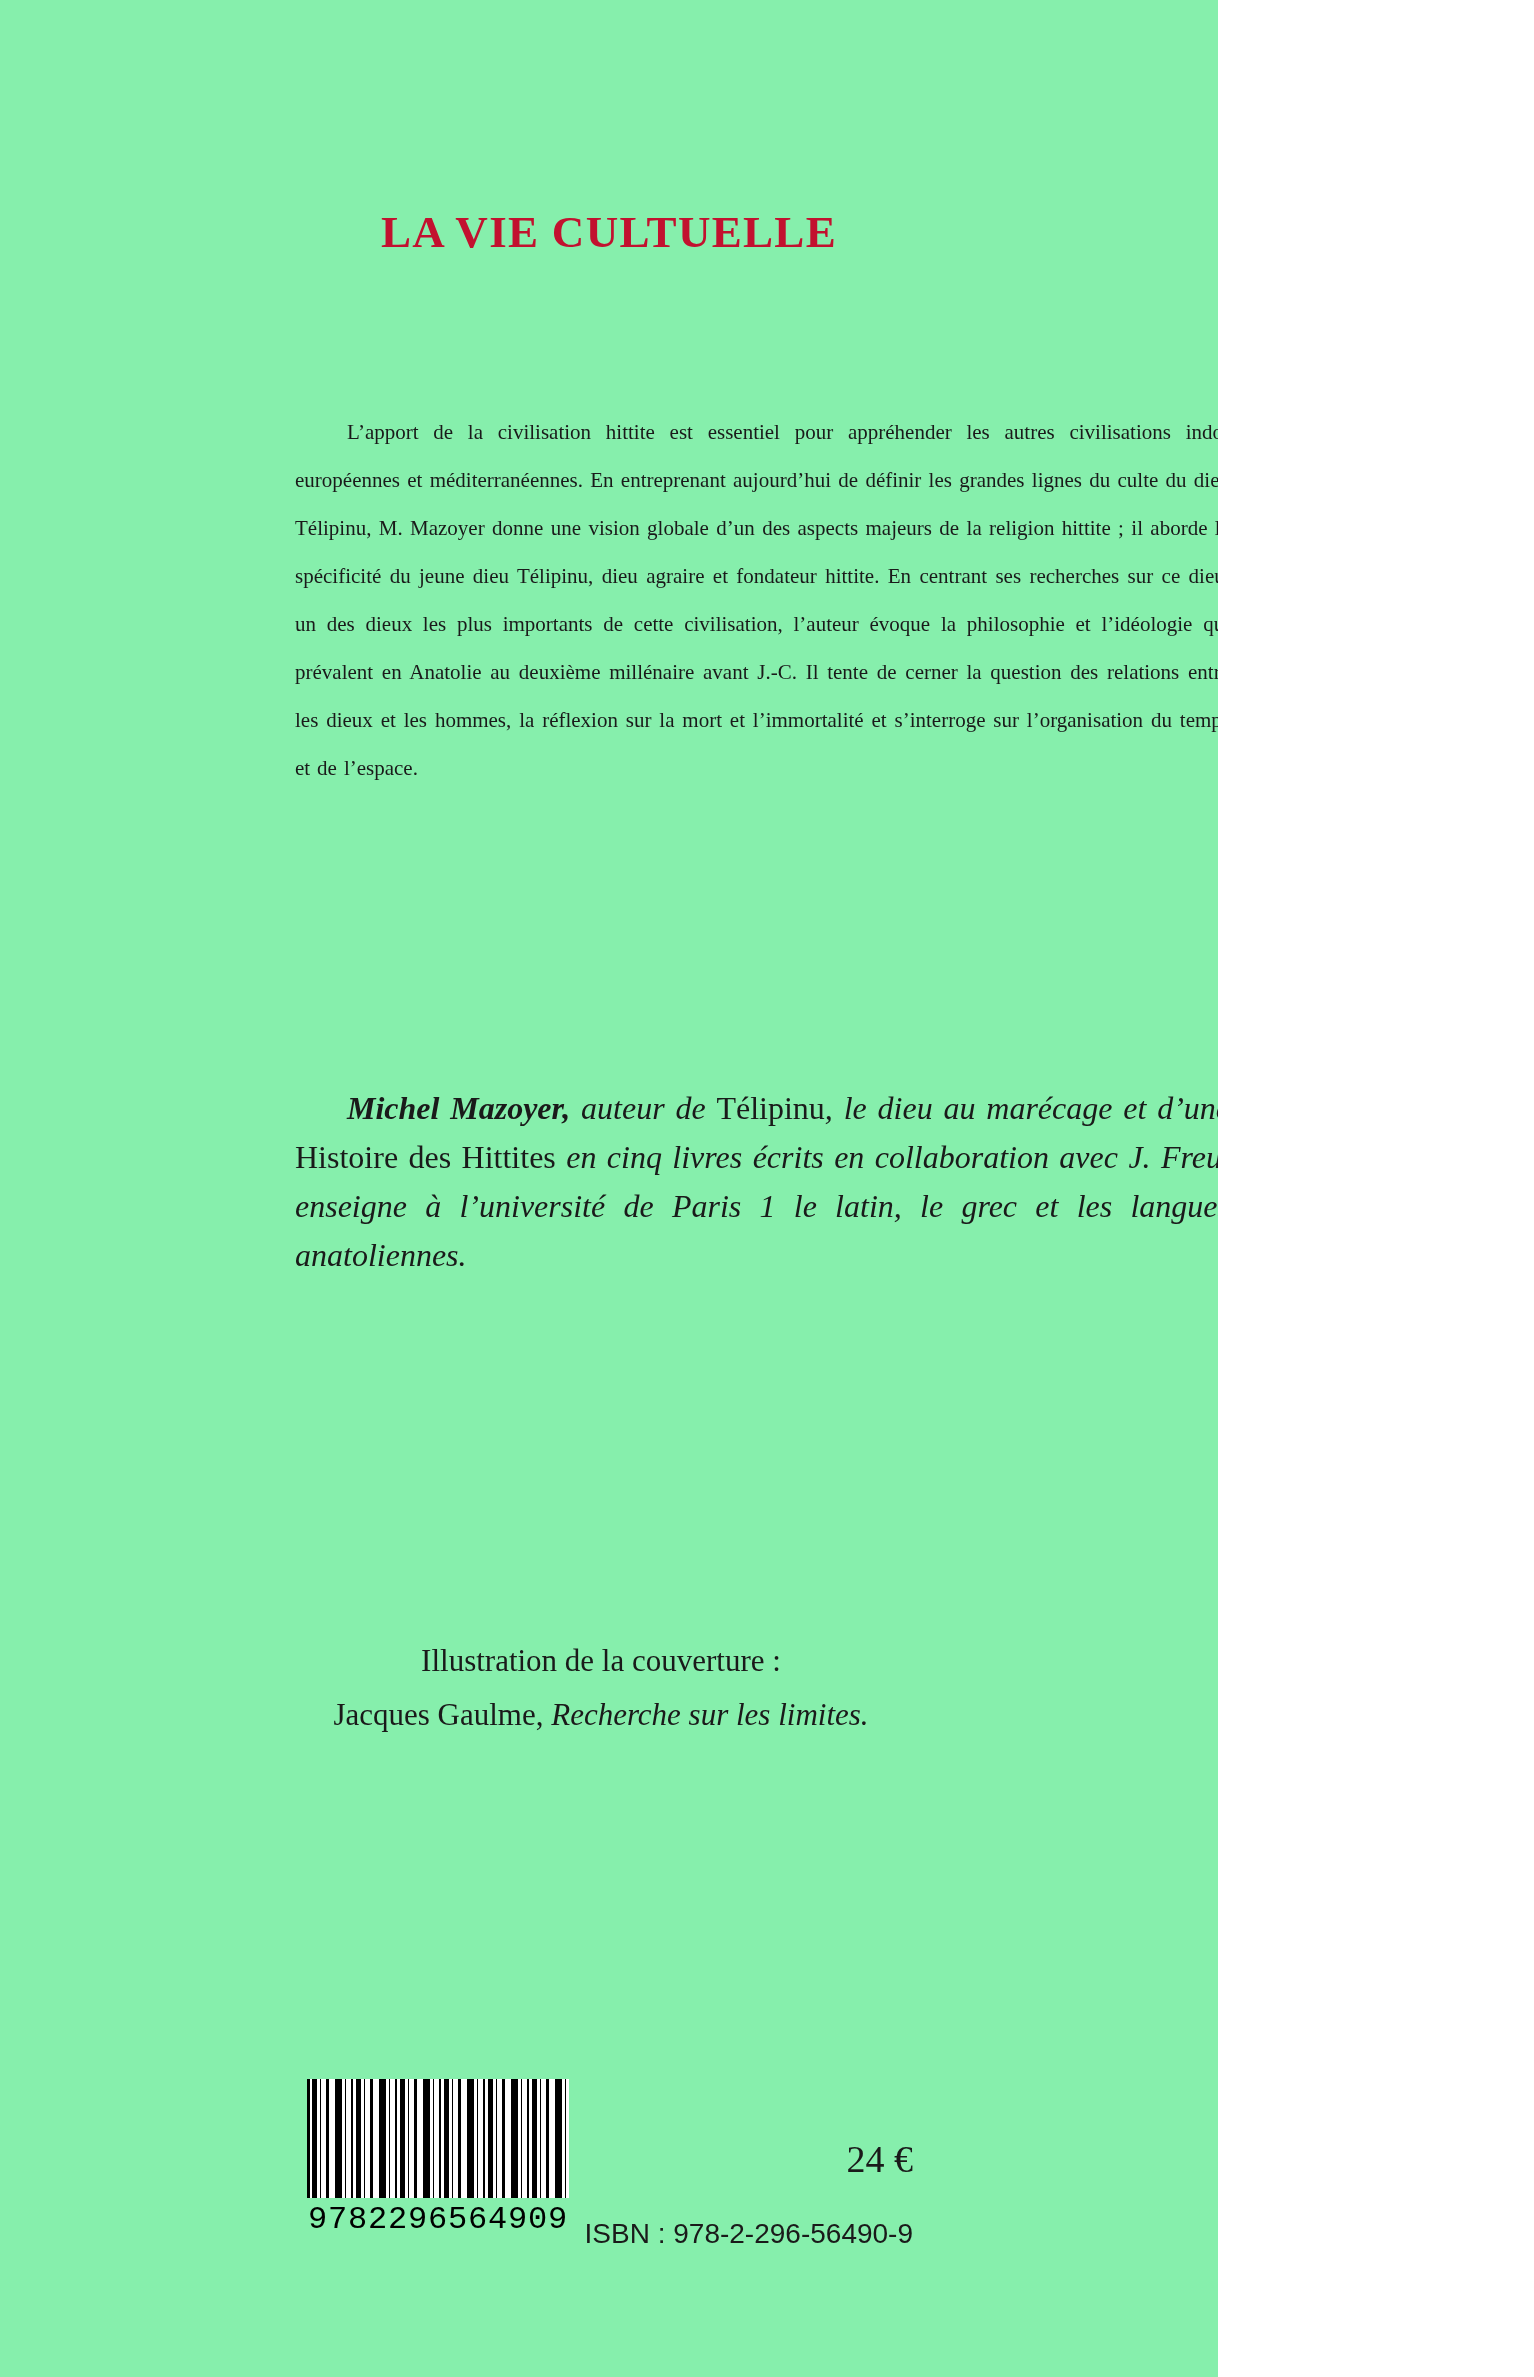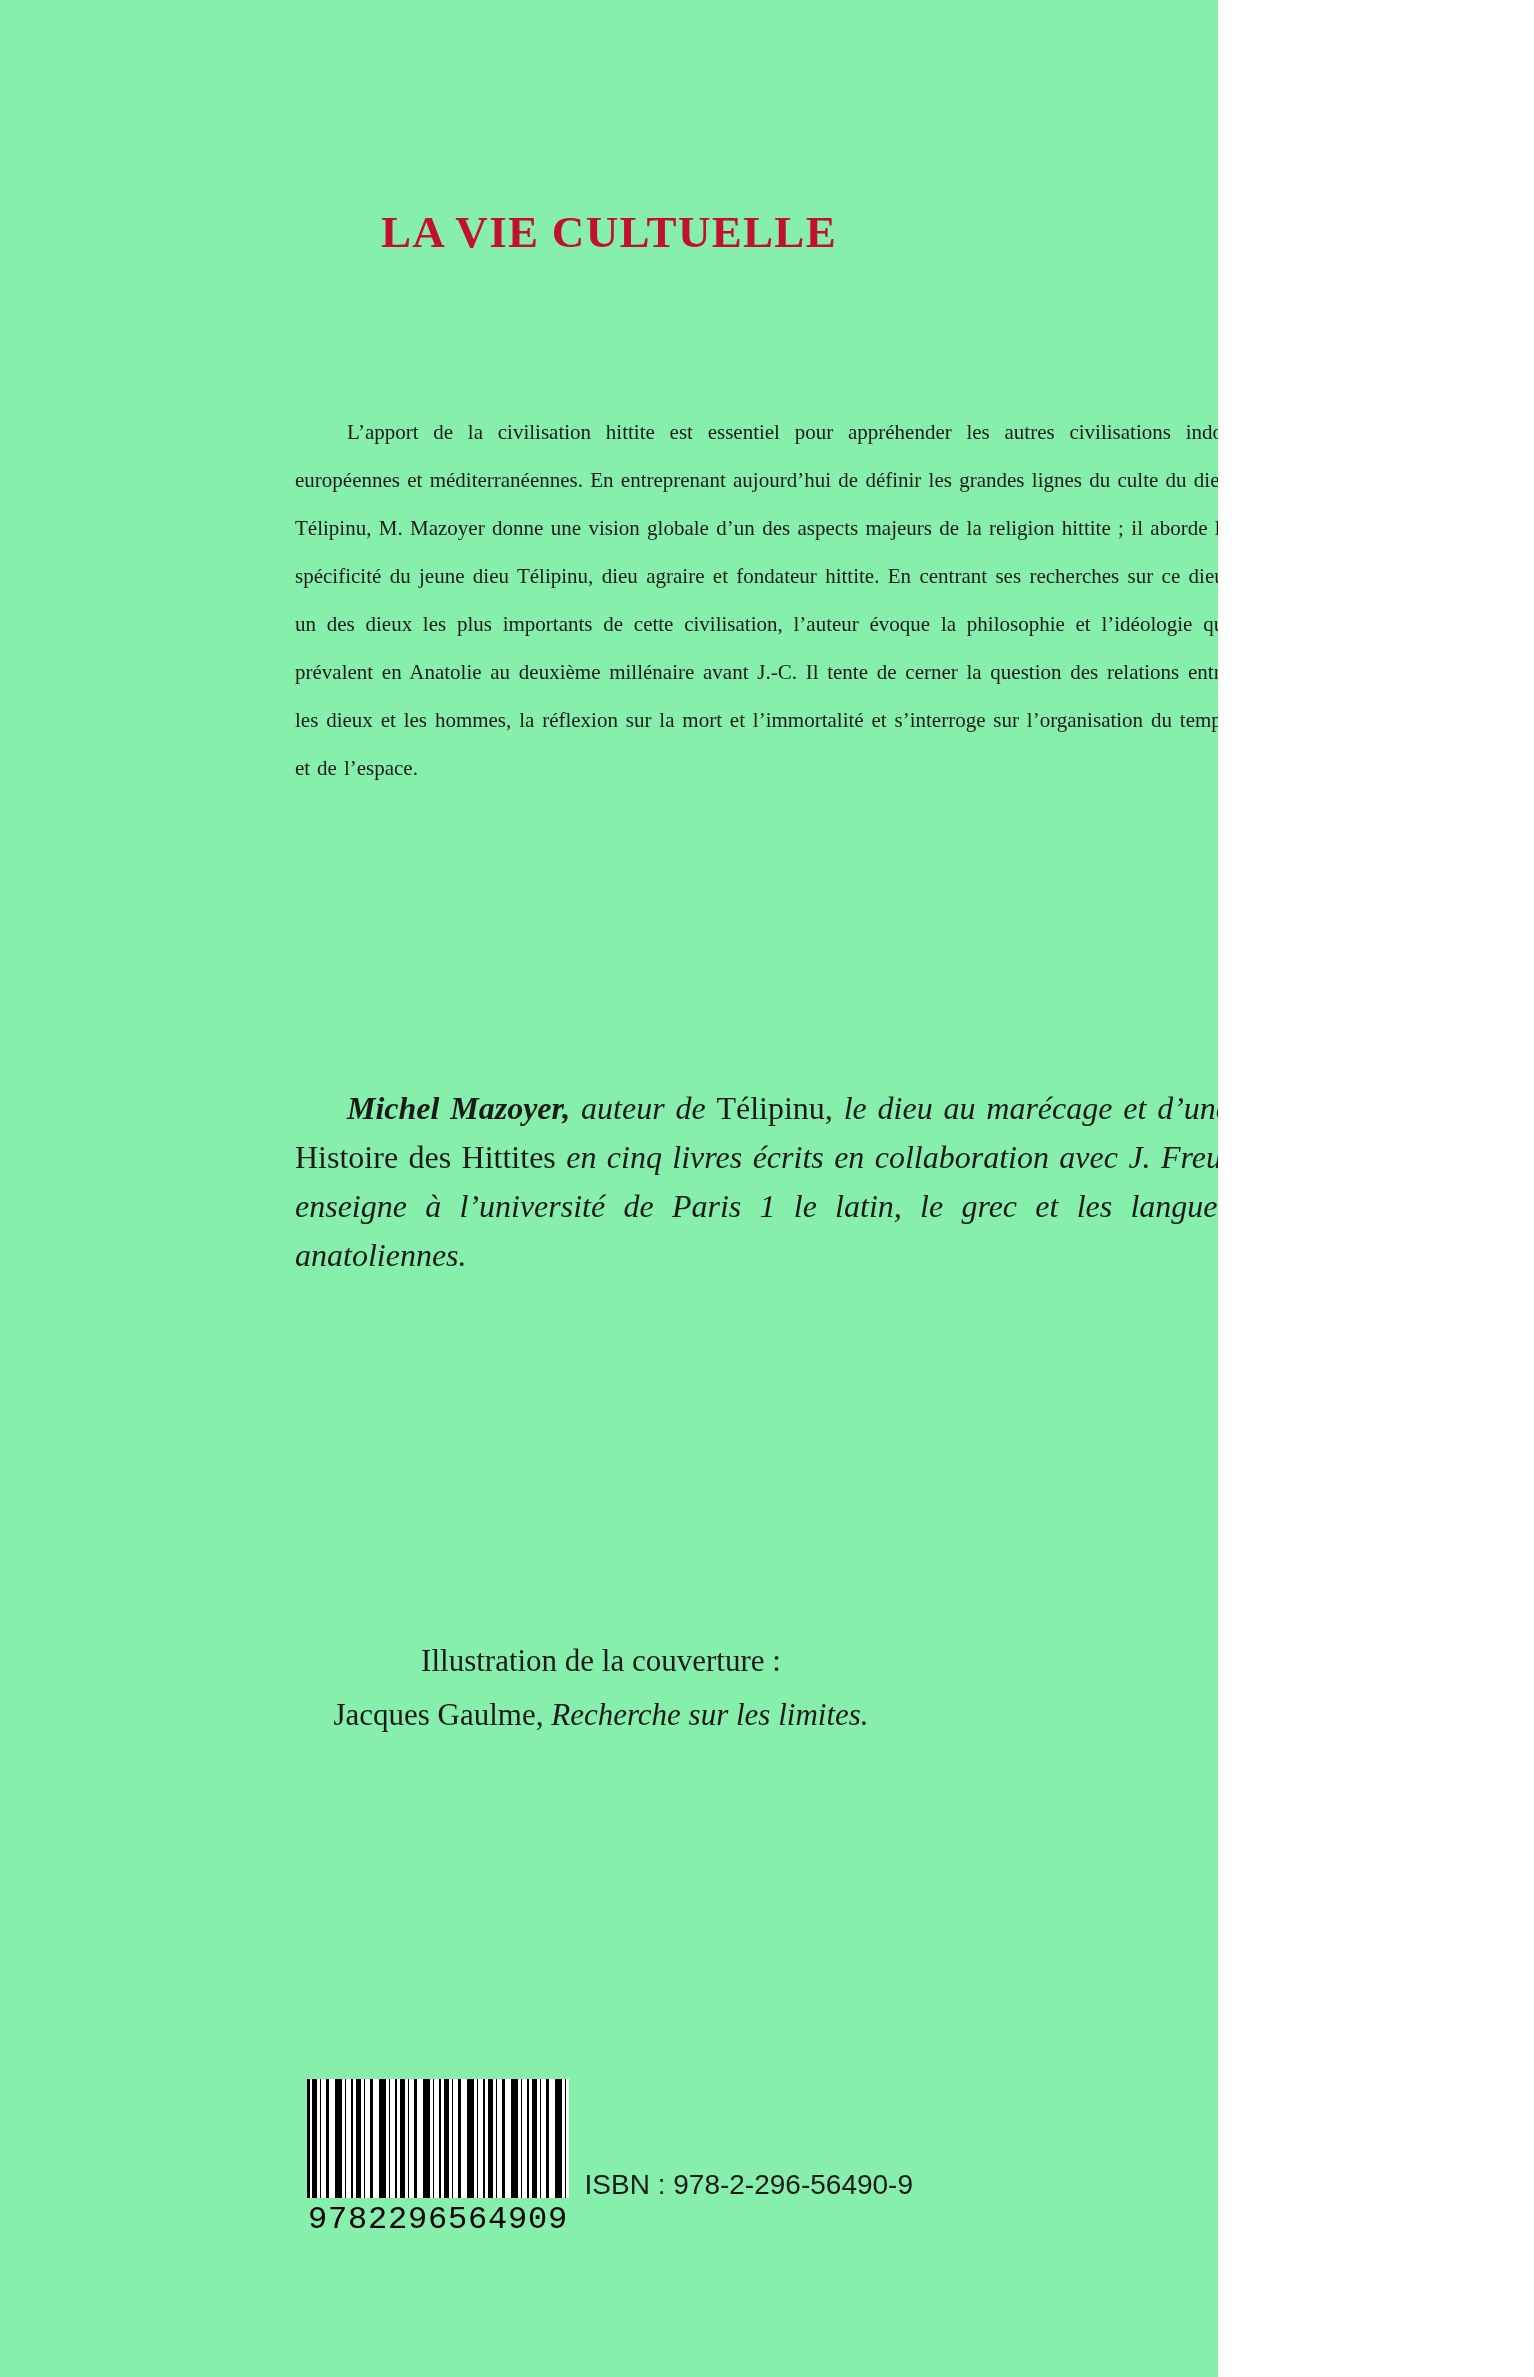--- a/index.html
+++ b/index.html
@@ -123,17 +123,18 @@
     <div>Illustration de la couverture :</div>
     <div><span>Jacques Gaulme, </span><span class="i">Recherche sur les limites.</span></div>
   </div>
 
   <div class="barcode">
     <div class="bars"></div>
     <div class="barcode-num">9782296564909</div>
   </div>
 
   <div class="pricing">
+    <div class="price">24 €</div>
     <div class="isbn">ISBN : 978-2-296-56490-9</div>
   </div>
 
 </div>
 
 
 </body></html>

